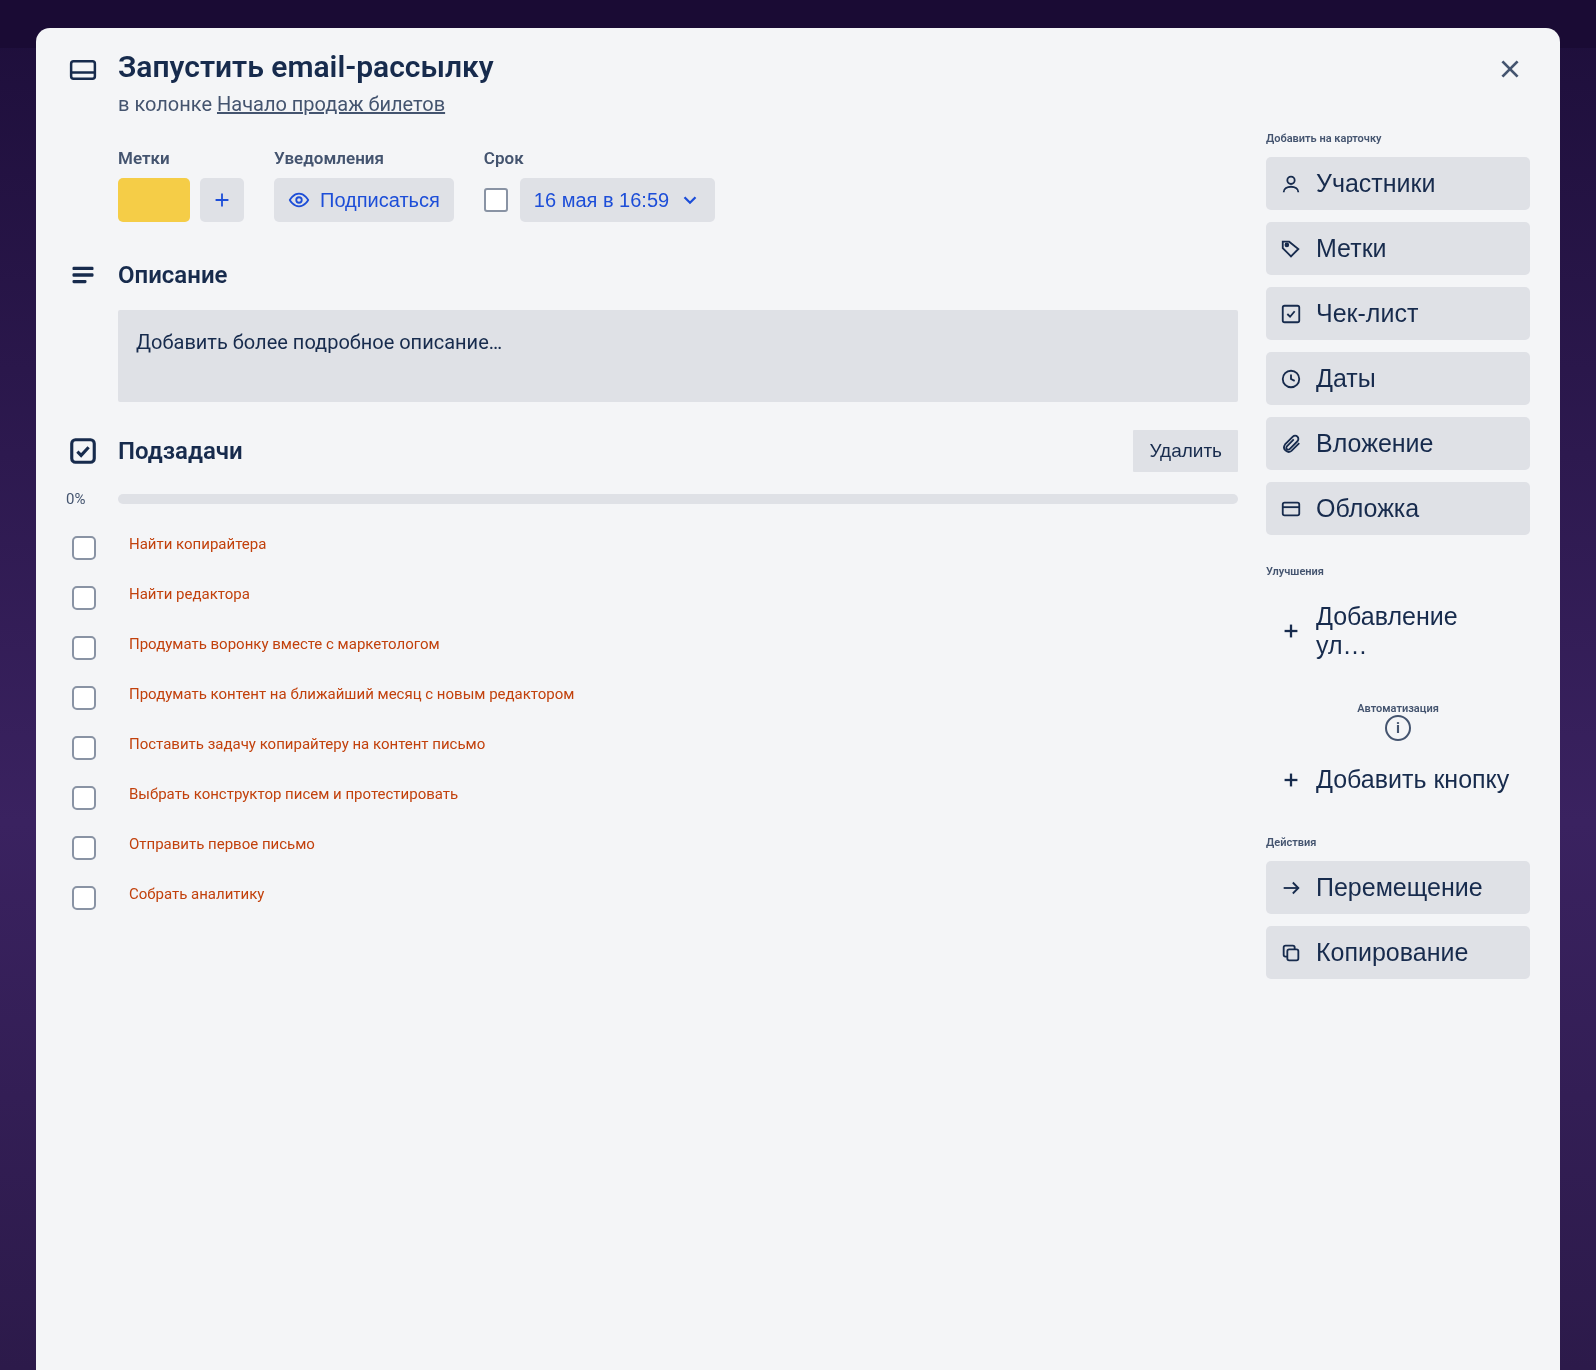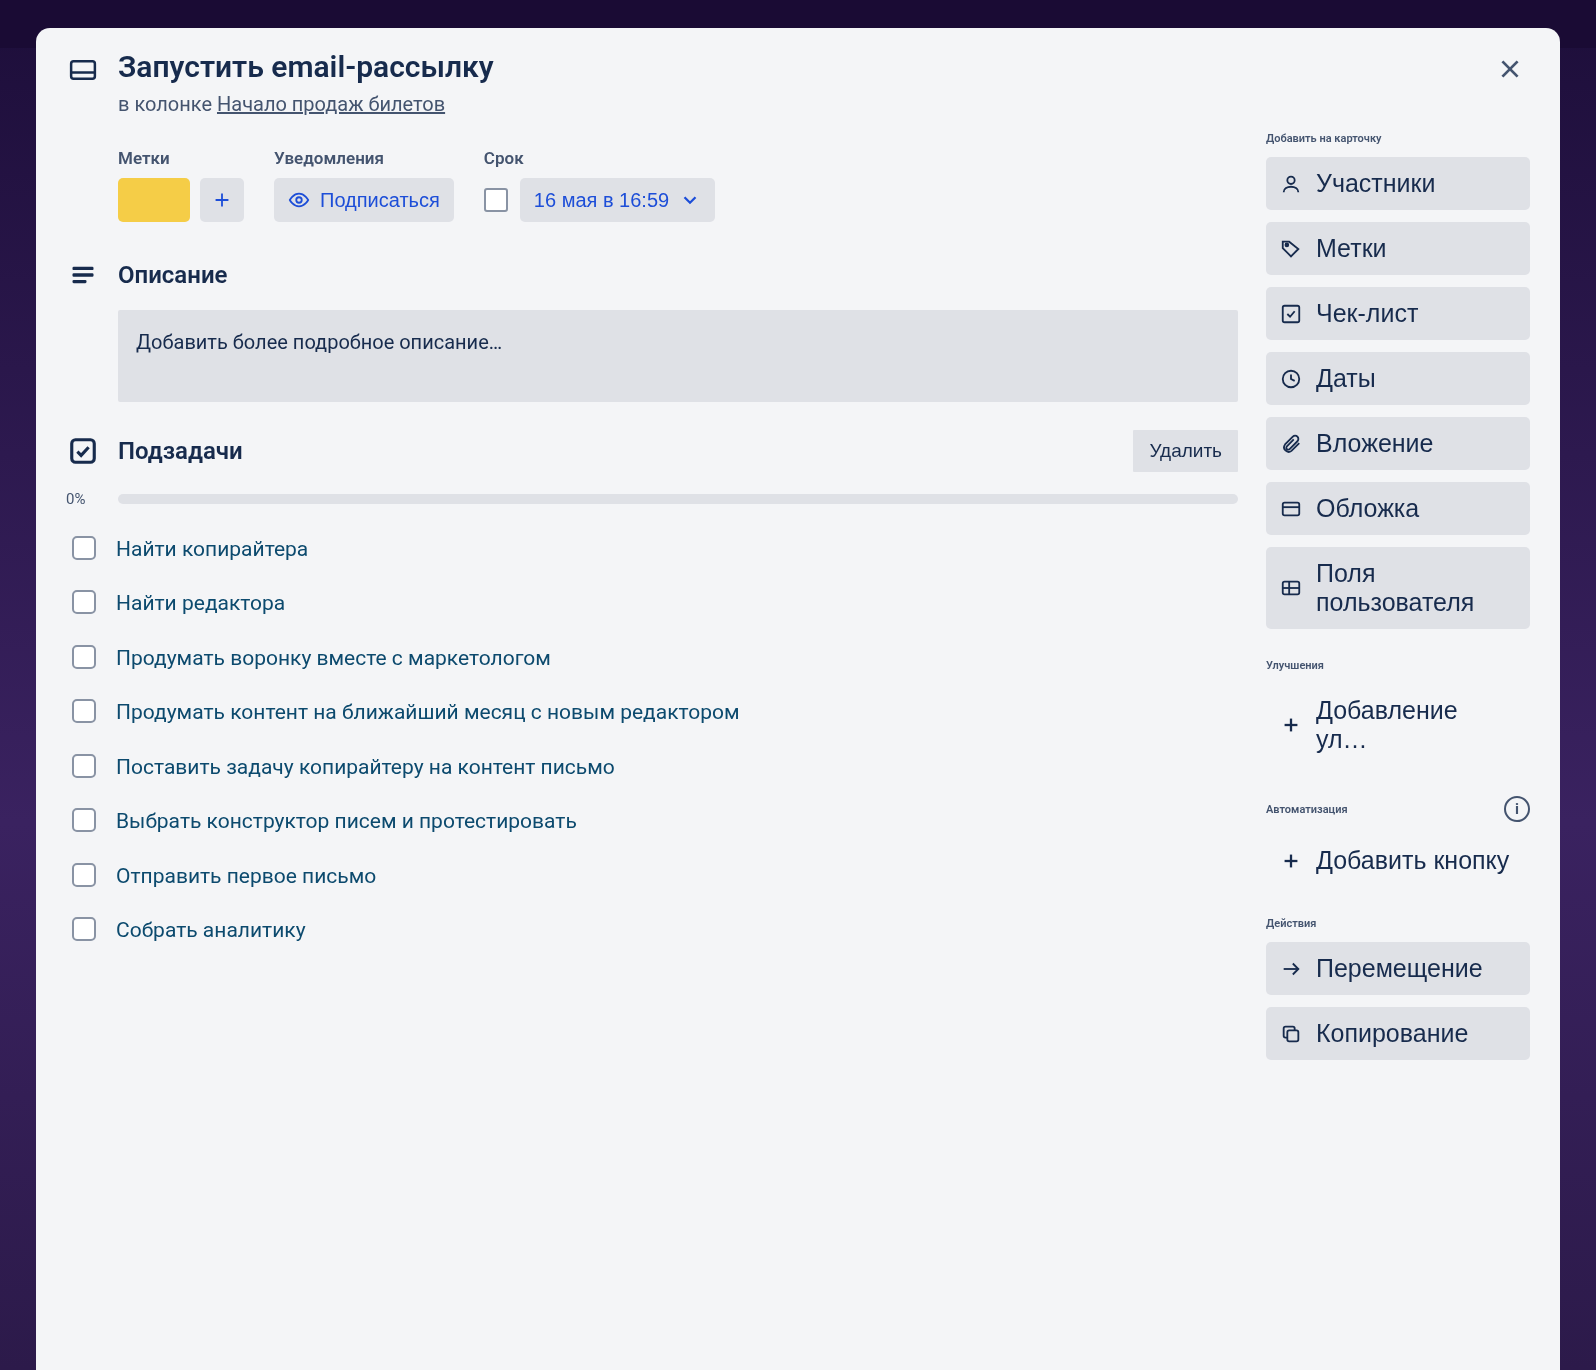--- a/index.html
+++ b/index.html
@@ -124,32 +124,32 @@
   .progress-row { display:flex; align-items:center; gap:14px; margin-top:18px; margin-left:-52px;}
   .progress-pct { font-size:15px; color:#44546f; width:38px; }
   .progress-bar { flex:1; height:10px; background:#dfe1e6; border-radius:5px; }
 
   .check-list { margin-top:14px; margin-left:-52px; }
   .check-item { display:flex; align-items:flex-start; gap:20px; padding:12px 0; cursor:pointer;}
   .check-box {
     width:24px; height:24px; border:2px solid #8993a4; border-radius:5px;
     background:#fff; flex-shrink:0; margin-left:6px; margin-top:2px;
   }
-  .check-text { font-size:21px; color:#0c4a6e; line-height:1.45; }
+  .check-text { font-size:15px; color:#c2410c; line-height:1.45;margin-left:13px; }
 
   .side-heading { font-size:11px; font-weight:600; color:#44546f; margin-bottom:12px; margin-top:4px;}
   .side-btn {
     width:100%; background:#dfe1e6; border:none; border-radius:5px;
     display:flex; align-items:center; gap:14px;
     padding:12px 14px; font-size:25px; color:#172b4d; cursor:pointer;
     margin-bottom:12px; text-align:left; font-weight:500;
   }
   .side-btn svg { width:22px; height:22px; flex-shrink:0; }
   .side-btn.transparent { background:transparent; }
-  .side-heading-row { display:flex; align-items:center; justify-content:space-between; }
+  .side-heading-row { display:flex; align-items:center; justify-content:space-between;flex-direction:column; }
   .info-icon { width:26px; height:26px; border:2px solid #44546f; border-radius:50%;
     display:flex; align-items:center; justify-content:center; font-size:15px; font-weight:700; color:#44546f;}
   .side-group { margin-bottom:30px; }
 </style>
 </head>
 <body>
 
 <div class="backdrop">
   <div class="backdrop-top"></div>
   <div class="backdrop-text-left"></div>
@@ -329,28 +329,20 @@
             </svg>
           <span>Вложение</span>
         </button>
         <button class="side-btn">
           <svg viewBox="0 0 24 24" fill="none" stroke="currentColor" stroke-width="2">
               <rect x="3" y="5" width="18" height="14" rx="2"></rect>
               <line x1="3" y1="10" x2="21" y2="10"></line>
             </svg>
           <span>Обложка</span>
         </button>
-        <button class="side-btn">
-          <svg viewBox="0 0 24 24" fill="none" stroke="currentColor" stroke-width="2">
-              <rect x="3" y="5" width="18" height="14" rx="2"></rect>
-              <line x1="3" y1="12" x2="21" y2="12"></line>
-              <line x1="10" y1="5" x2="10" y2="19"></line>
-            </svg>
-          <span>Поля пользователя</span>
-        </button>
       </div>
 
       <div class="side-group">
         <div class="side-heading">Улучшения</div>
         <button class="side-btn transparent">
           <svg viewBox="0 0 24 24" fill="none" stroke="currentColor" stroke-width="2.5">
               <line x1="12" y1="5" x2="12" y2="19"></line>
               <line x1="5" y1="12" x2="19" y2="12"></line>
             </svg>
           <span>Добавление ул…</span>

